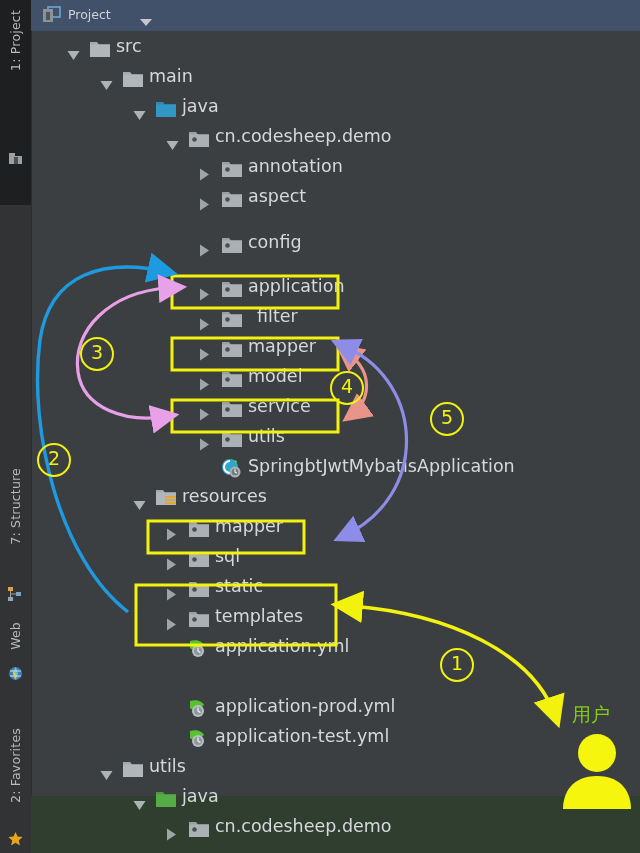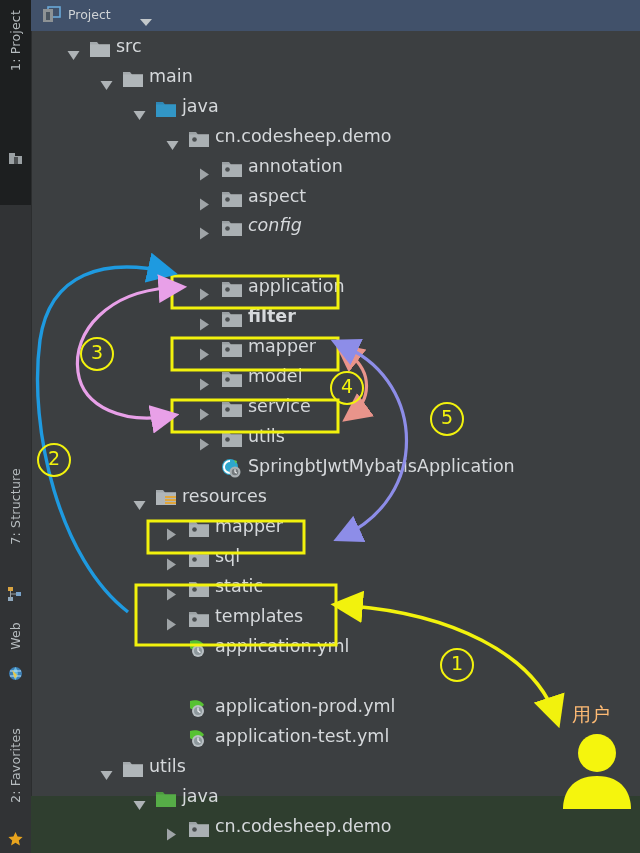--- a/index.html
+++ b/index.html
@@ -64,21 +64,21 @@
   svg.overlay{position:absolute;left:0;top:0;width:640px;height:853px;
     pointer-events:none;}
 
   .num{
     position:absolute;width:30px;height:30px;border-radius:50%;
     border:2.2px solid #f2f20d;color:#f2f20d;
     font-size:19px;line-height:26px;text-align:center;
     font-family:"DejaVu Sans","Liberation Sans",sans-serif;
   }
   .userlabel{
-    position:absolute;color:#fdba74;font-size:19px;
+    position:absolute;color:#84cc16;font-size:19px;
     font-family:"DejaVu Sans",sans-serif;white-space:nowrap;
   }
 </style>
 </head>
 <body>
 
 <div id="root">
 
   <div class="toolstrip">
 
@@ -202,21 +202,21 @@
         <span class="tw" style="left: 168px;"><svg width="11" height="13" viewBox="0 0 11 13">
             <path d="M1 0.5v12L10 6.5z" fill="#9fa4a7"></path>
           </svg></span>
         <span class="fi" style="left: 190px;"><svg width="22" height="18" viewBox="0 0 22 18">
             <path d="M1 2h7l2 2.4h11V17H1z" fill="#9aa0a3"></path>
             <path d="M1 4.4h20V17H1z" fill="#aab0b3"></path>
             <circle cx="6.5" cy="9.5" r="2.3" fill="#4a4e50"></circle>
           </svg></span>
         <span class="lbl" style="left: 217px;">aspect</span>
       </div>
-      <div class="row" style="top: 179px; font-style: italic;">
+      <div class="row" style="top: 196px;">
         <span class="tw" style="left: 168px;"><svg width="11" height="13" viewBox="0 0 11 13">
             <path d="M1 0.5v12L10 6.5z" fill="#9fa4a7"></path>
           </svg></span>
         <span class="fi" style="left: 190px;"><svg width="22" height="18" viewBox="0 0 22 18">
             <path d="M1 2h7l2 2.4h11V17H1z" fill="#9aa0a3"></path>
             <path d="M1 4.4h20V17H1z" fill="#aab0b3"></path>
             <circle cx="6.5" cy="9.5" r="2.3" fill="#4a4e50"></circle>
           </svg></span>
         <span class="lbl" style="left: 217px;">config</span>
       </div>
@@ -233,21 +233,21 @@
       </div>
       <div class="row" style="top: 270px;">
         <span class="tw" style="left: 168px;"><svg width="11" height="13" viewBox="0 0 11 13">
             <path d="M1 0.5v12L10 6.5z" fill="#9fa4a7"></path>
           </svg></span>
         <span class="fi" style="left: 190px;"><svg width="22" height="18" viewBox="0 0 22 18">
             <path d="M1 2h7l2 2.4h11V17H1z" fill="#9aa0a3"></path>
             <path d="M1 4.4h20V17H1z" fill="#aab0b3"></path>
             <circle cx="6.5" cy="9.5" r="2.3" fill="#4a4e50"></circle>
           </svg></span>
-        <span class="lbl" style="left: 217px; font-weight: bold;">filter</span>
+        <span class="lbl" style="left: 226px;">filter</span>
       </div>
       <div class="row" style="top: 300px;">
         <span class="tw" style="left: 168px;"><svg width="11" height="13" viewBox="0 0 11 13">
             <path d="M1 0.5v12L10 6.5z" fill="#9fa4a7"></path>
           </svg></span>
         <span class="fi" style="left: 190px;"><svg width="22" height="18" viewBox="0 0 22 18">
             <path d="M1 2h7l2 2.4h11V17H1z" fill="#9aa0a3"></path>
             <path d="M1 4.4h20V17H1z" fill="#aab0b3"></path>
             <circle cx="6.5" cy="9.5" r="2.3" fill="#4a4e50"></circle>
           </svg></span>

